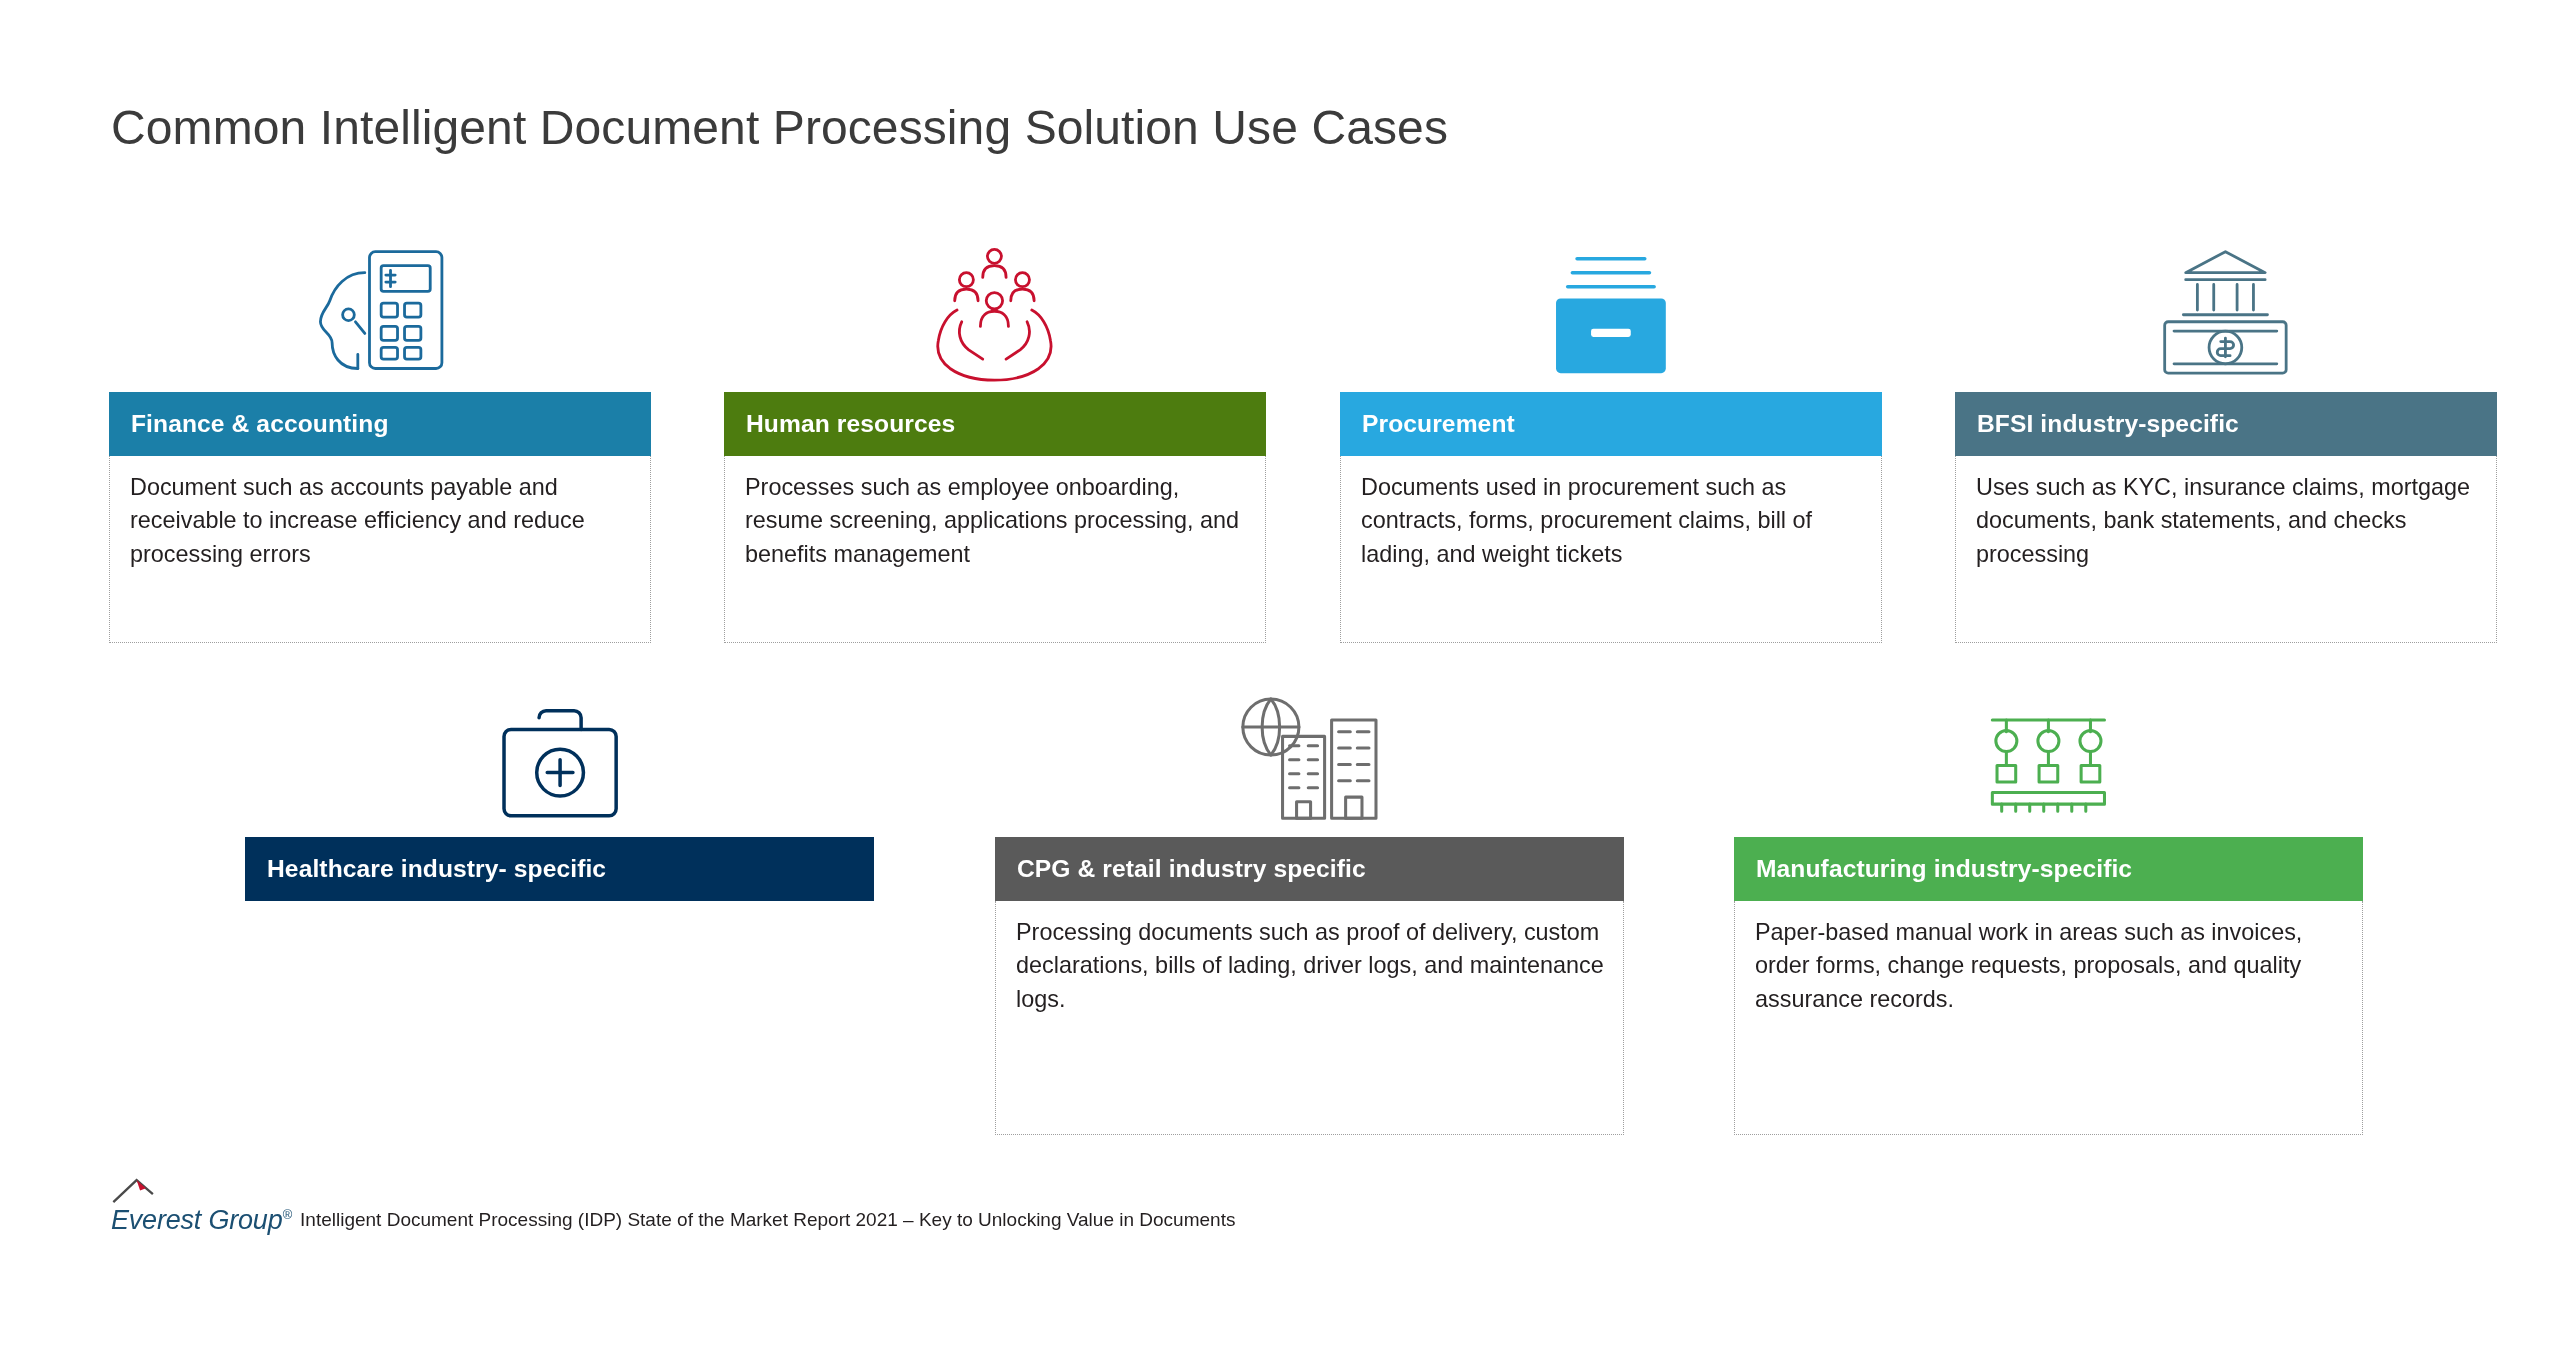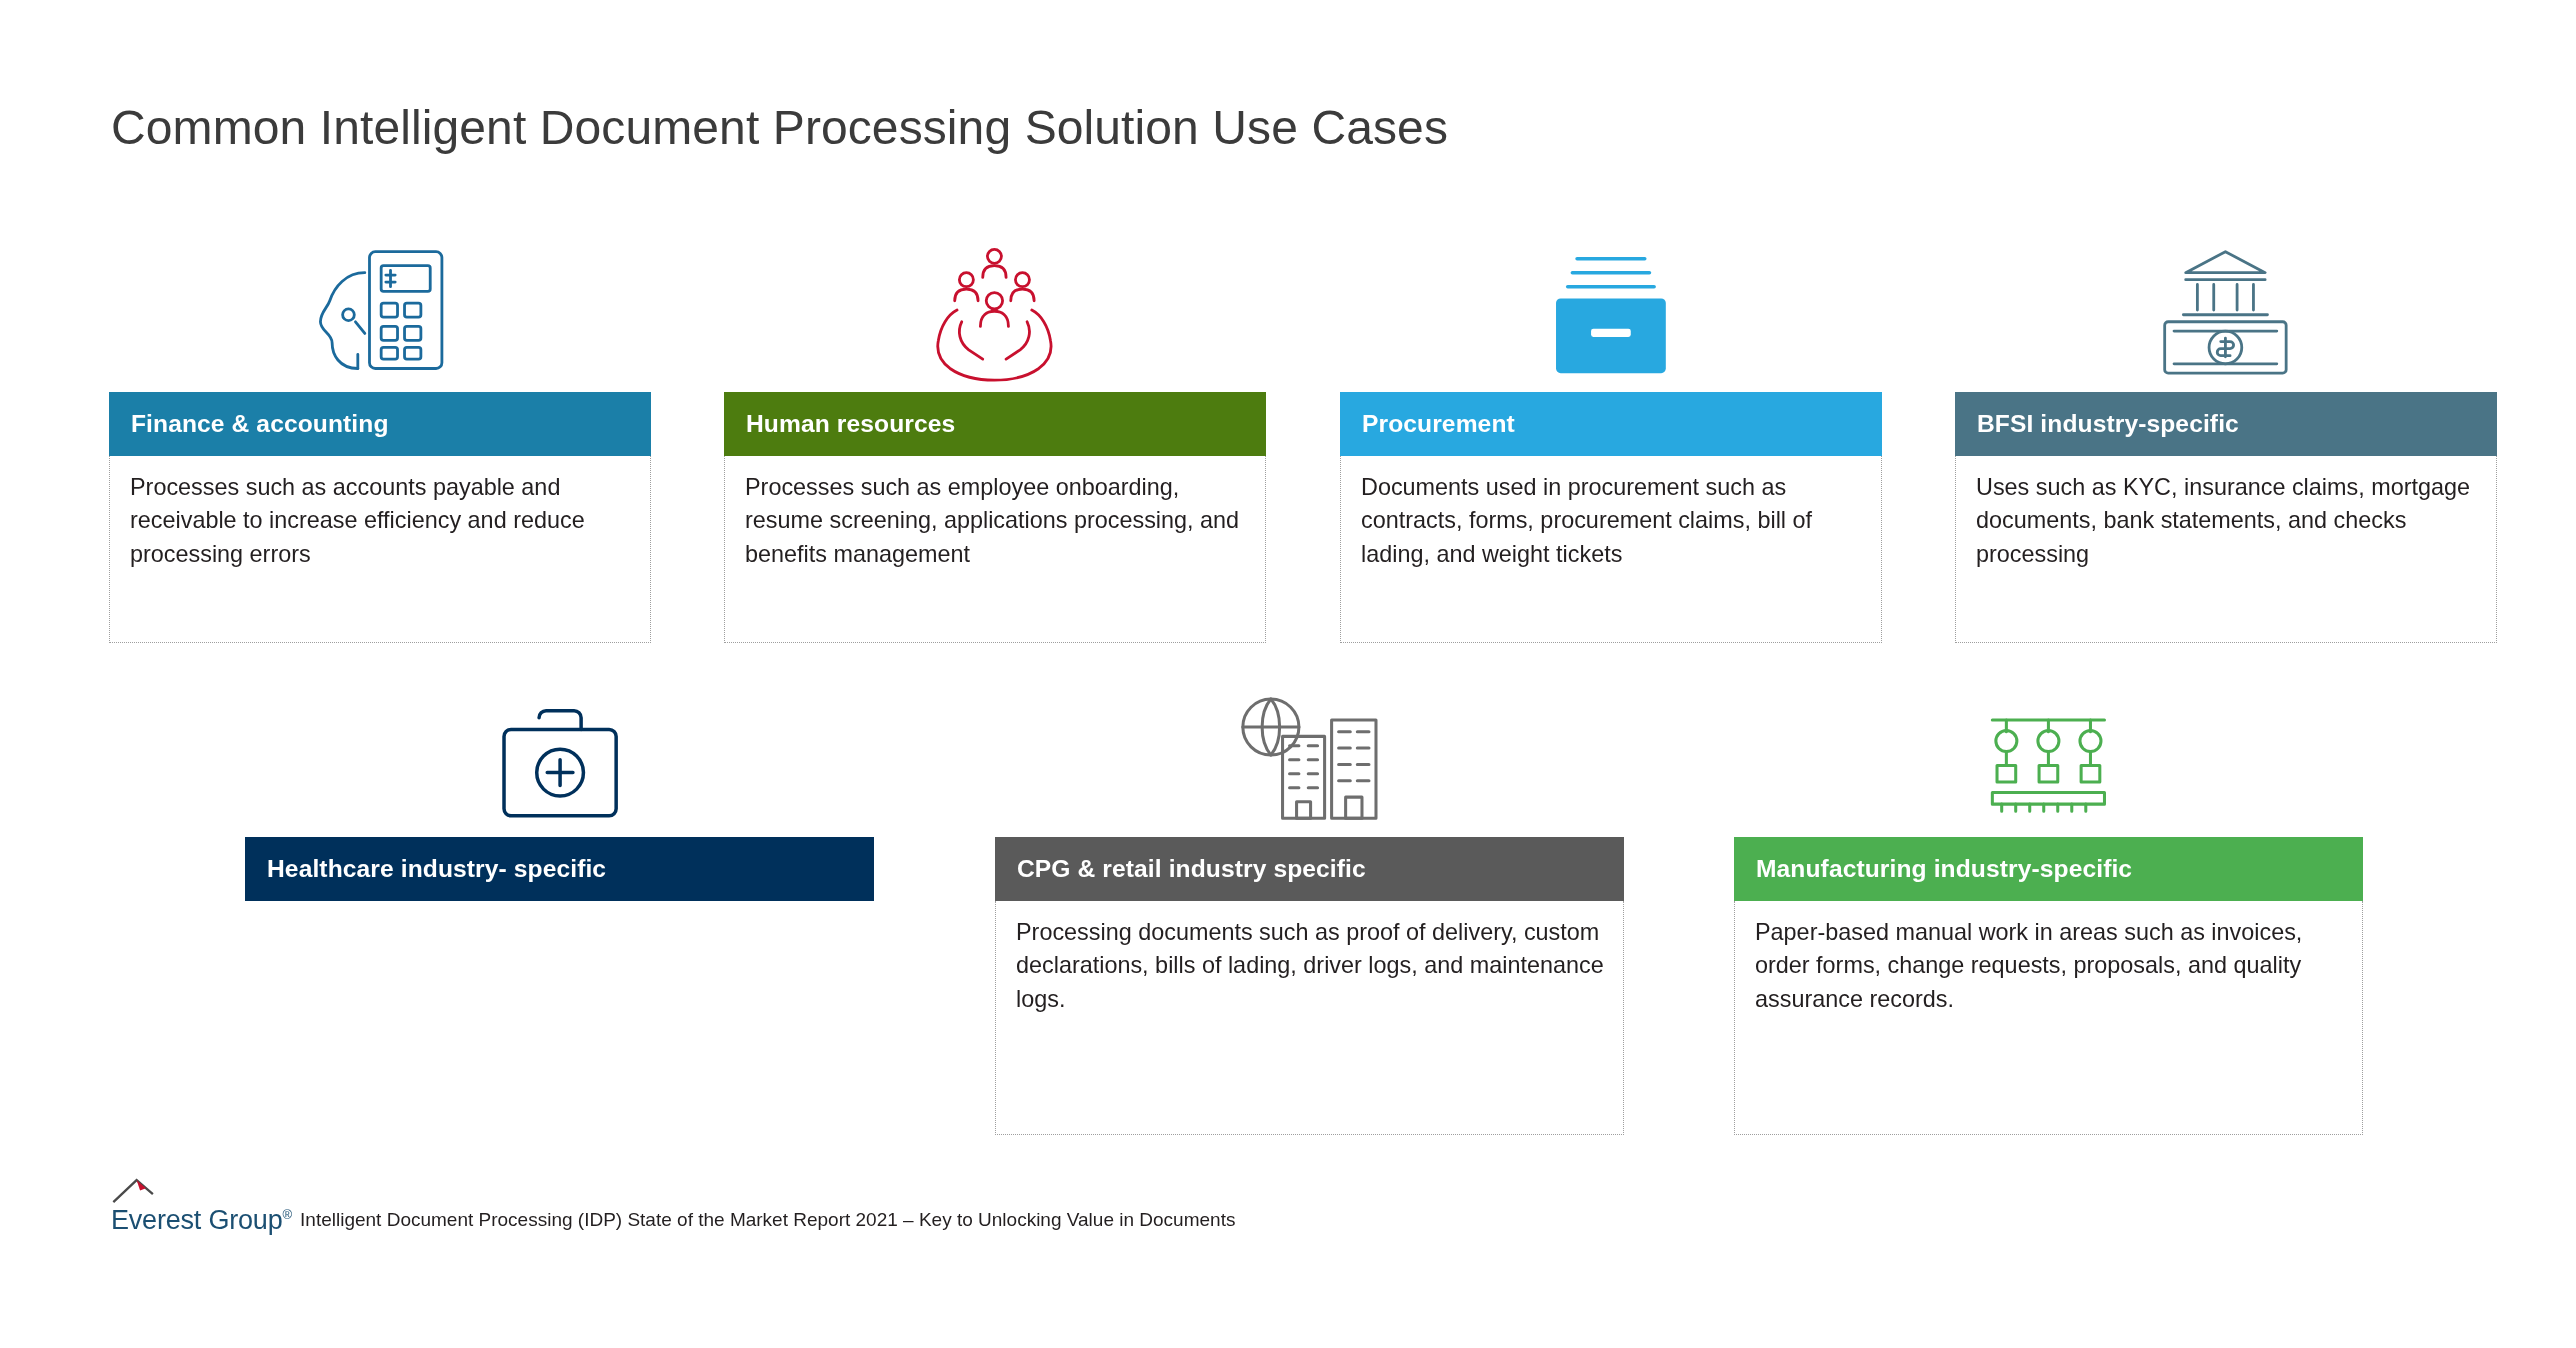--- a/index.html
+++ b/index.html
@@ -92,20 +92,21 @@
     margin-right: 8.2px;
   }
   .logo-mark { display: block; }
   .logo-text {
     font-size: 27px;
     color: #1b4f72;
     font-weight: 400;
     letter-spacing: -0.2px;
     line-height: 1;
     margin-top: 1.2px;
+    font-style: italic;
   }
   .logo-text sup { font-size: 13px; vertical-align: super; }
   .footer-note {
     font-size: 19px;
     color: #231f20;
     padding-bottom: 3.5px;
   }
 
   svg { display: block; }
 </style>
@@ -130,21 +131,21 @@
         <rect x="66" y="74" width="14" height="12" rx="2"></rect>
         <rect x="86" y="74" width="14" height="12" rx="2"></rect>
         <rect x="66" y="92" width="14" height="10" rx="2"></rect>
         <rect x="86" y="92" width="14" height="10" rx="2"></rect>
       </g>
     </svg>
   </div>
   <div class="card-header" style="background:#1b7fa8;">
     <span>Finance &amp; accounting</span>
   </div>
-  <div class="card-body">Processes such as accounts payable and receivable to increase efficiency and reduce processing errors</div>
+  <div class="card-body">Document such as accounts payable and receivable to increase efficiency and reduce processing errors</div>
 </div>
 
 <div class="card row1 r1c2">
   <div class="card-icon">
     <svg width="146" height="146" viewBox="0 0 125 125">
       <g fill="none" stroke="#c8102e" stroke-width="2.4" stroke-linecap="round" stroke-linejoin="round">
         <circle cx="62" cy="14" r="6"></circle>
         <path d="M52 32 C52 24 57 22 62 22 C67 22 72 24 72 32"></path>
         <circle cx="38" cy="34" r="6"></circle>
         <path d="M28 52 C28 44 33 42 38 42 C43 42 48 44 48 52"></path>

